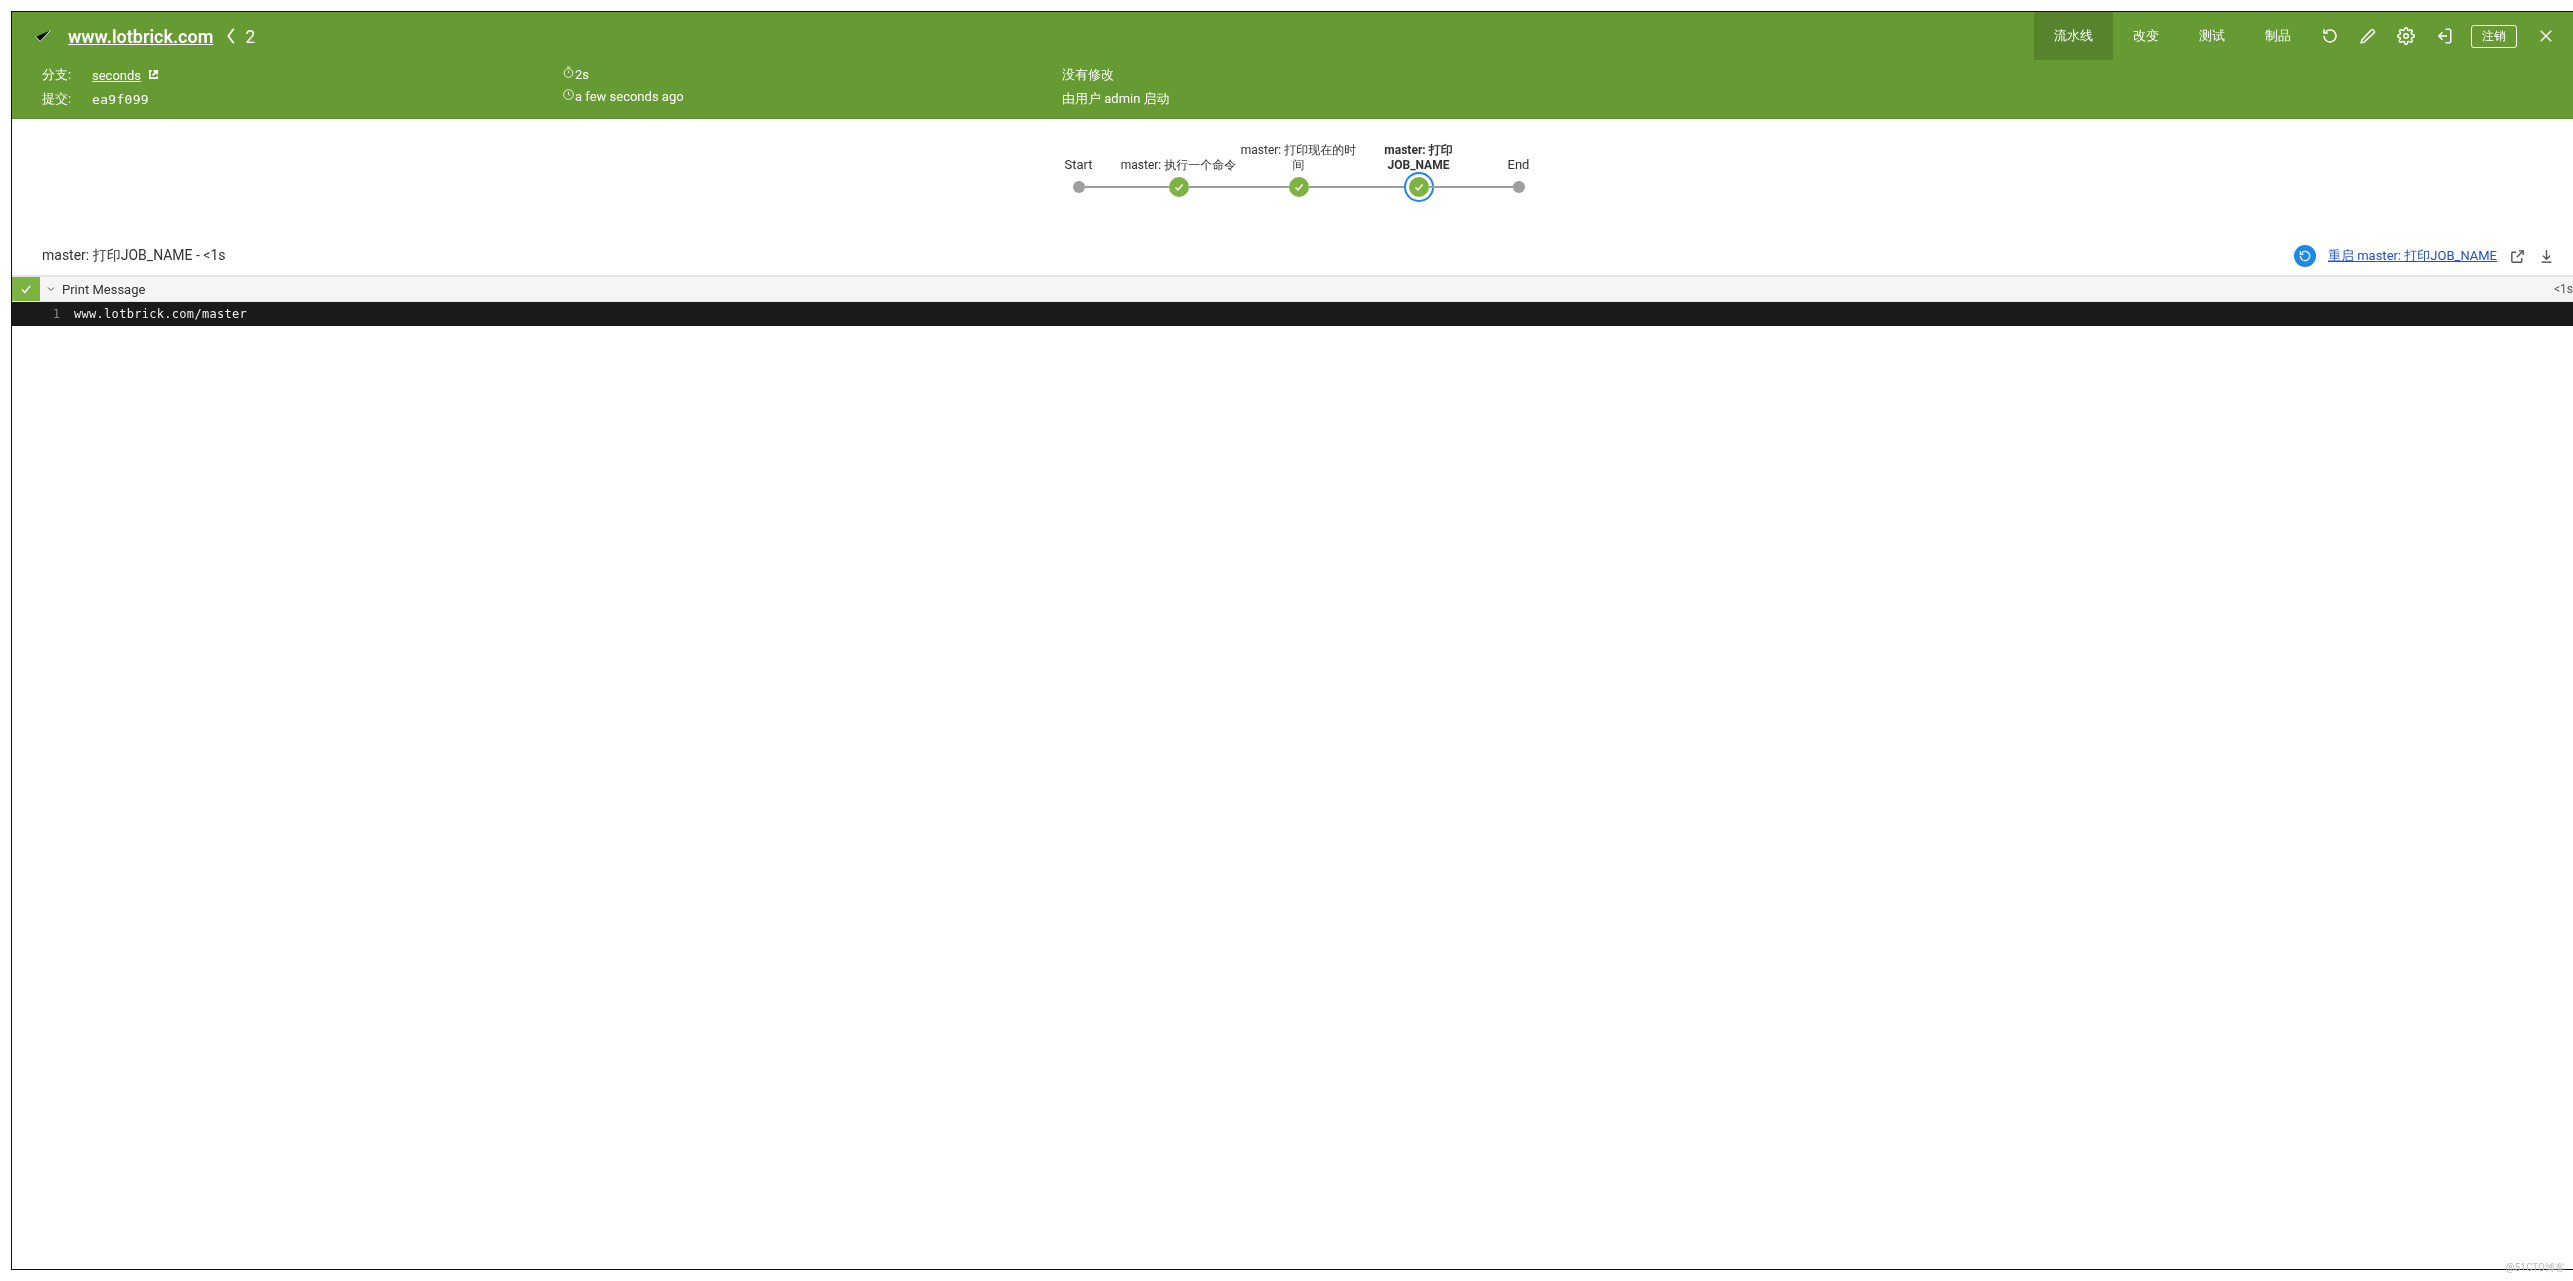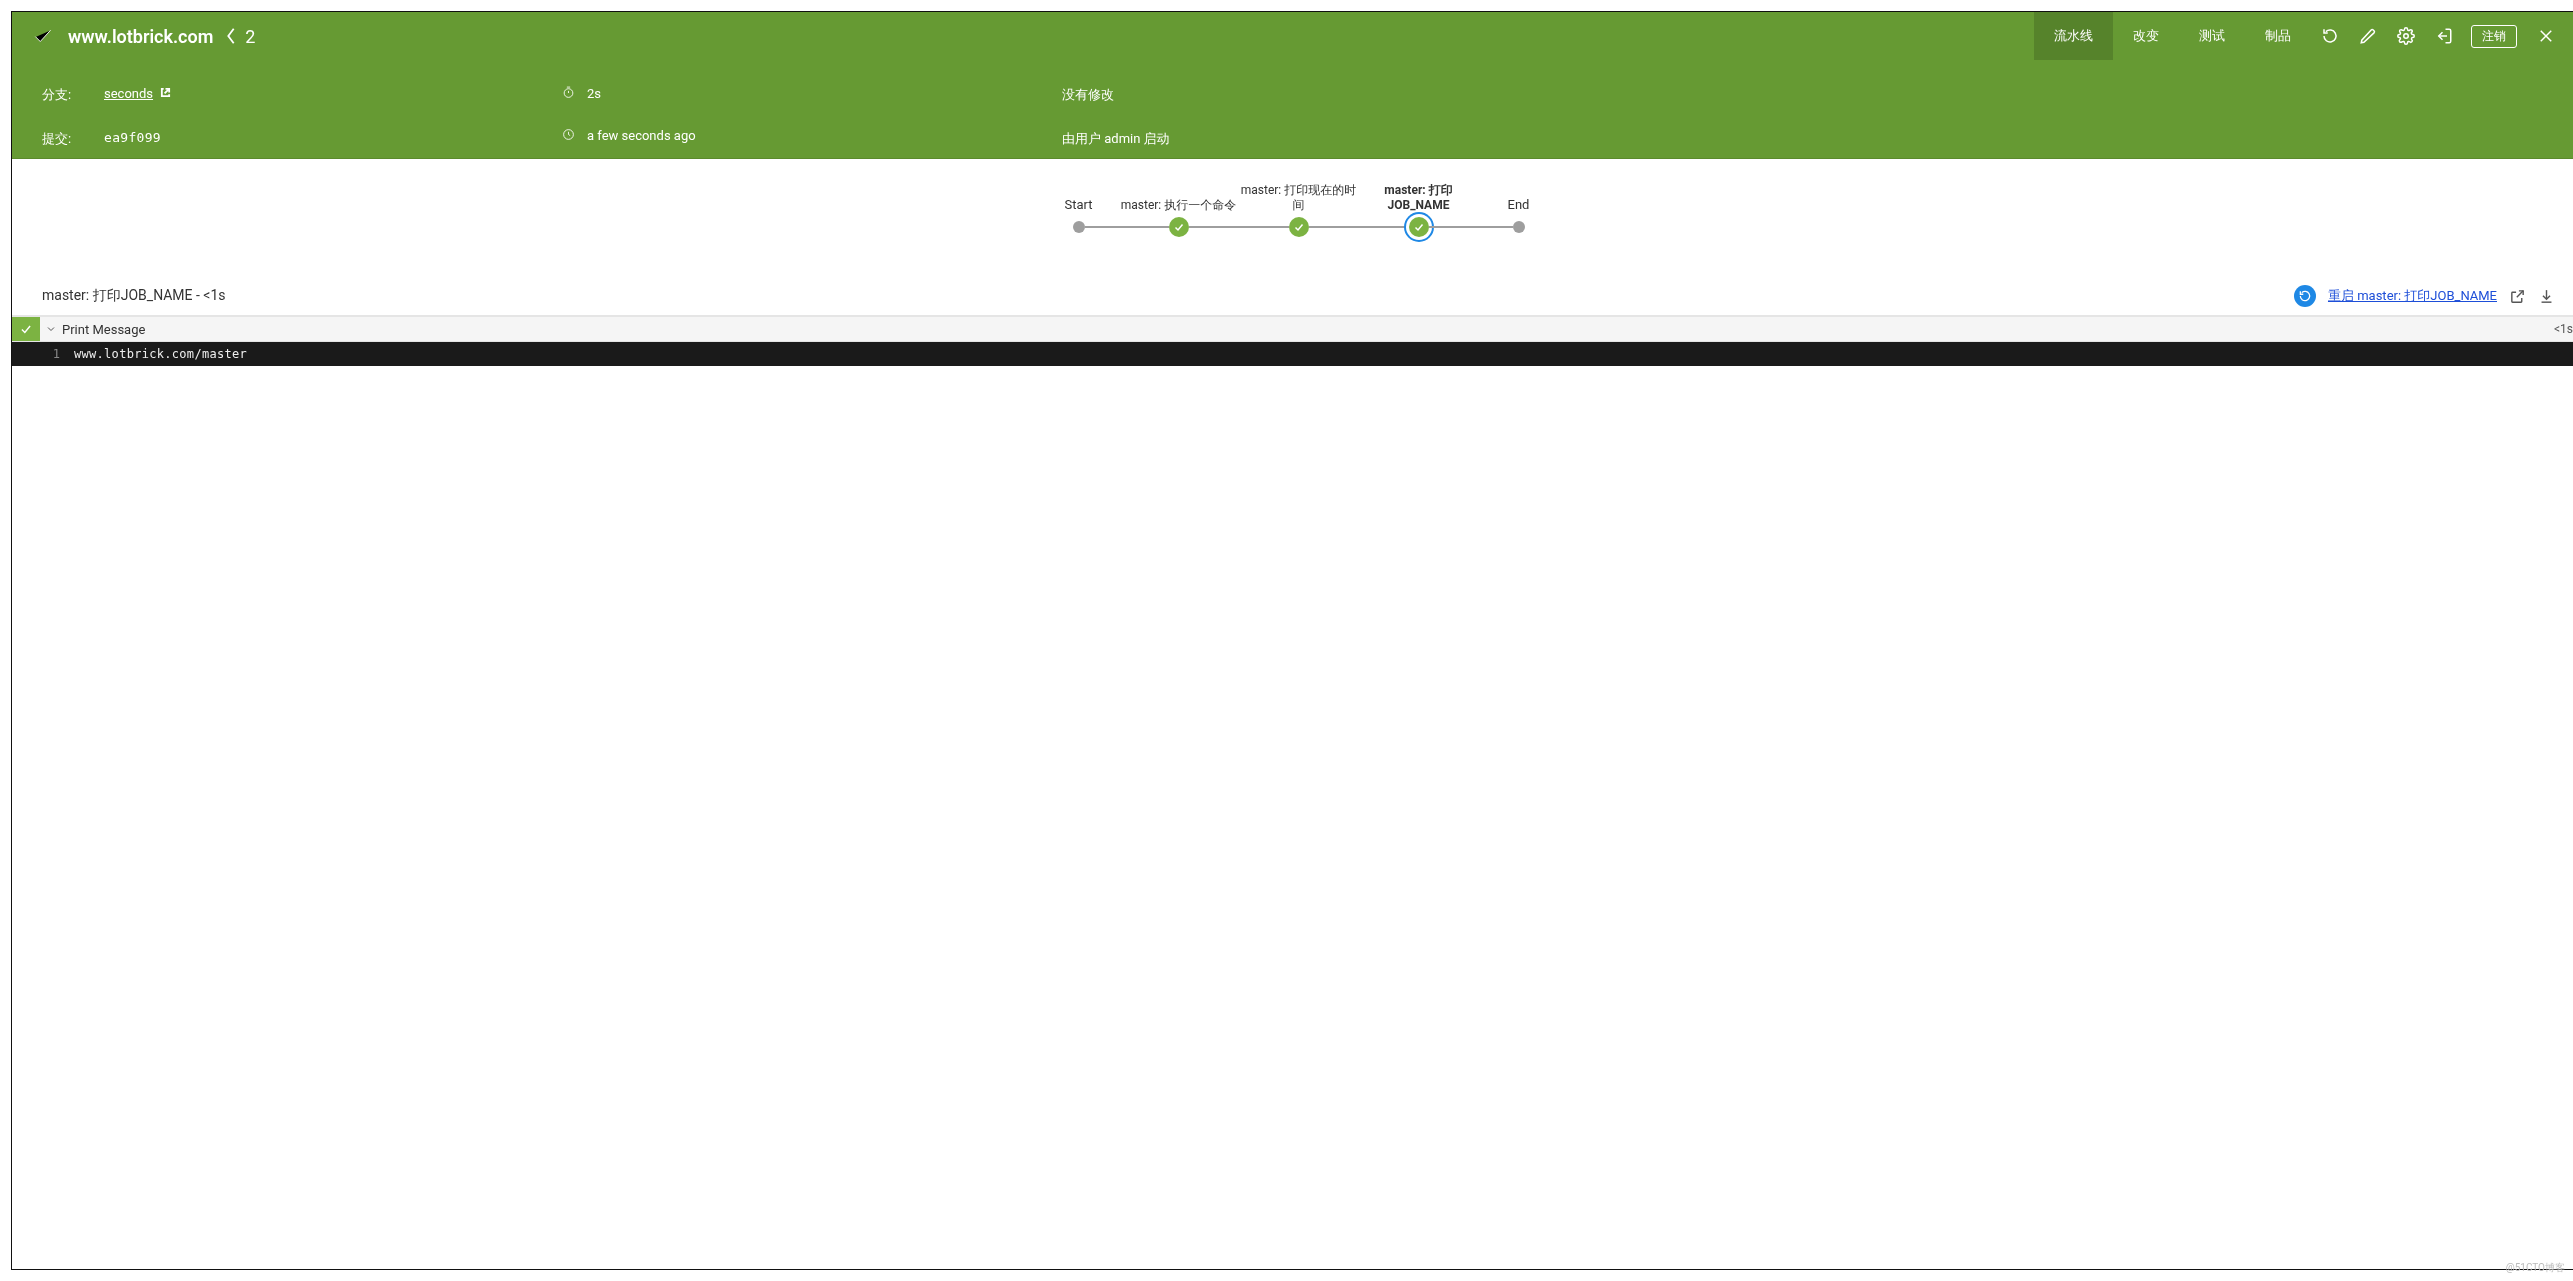--- a/index.html
+++ b/index.html
@@ -5,39 +5,39 @@
   * { box-sizing: border-box; margin: 0; padding: 0; }
   html, body { width: 100%; height: 100%; font-family: -apple-system, BlinkMacSystemFont, "Segoe UI", Roboto, Helvetica, Arial, sans-serif; background: #fff; }
   body { font-size: 13px; color: #333; }
   .page { width: 100%; min-height: 100vh; display: flex; flex-direction: column; position: relative; }
 
   
   .header { background: #669a33; color: #fff; border-bottom: 1px solid rgba(0,0,0,0.1); }
   .header-top { display: flex; align-items: center; height: 48px; padding: 0 20px; }
   .status-check { display:flex; align-items:center; margin-right: 14px; }
   .status-check svg { width: 22px; height: 22px; stroke: #fff; }
-  .pipeline-name { font-size: 18px; font-weight: 600; cursor: pointer; }
+  .pipeline-name { font-size: 18px; font-weight: 600; text-decoration: underline; cursor: pointer; }
   .back-arrow { margin: 0 8px 0 12px; display:flex; align-items:center; cursor:pointer; }
   .back-arrow svg { width: 12px; height: 18px; stroke:#fff; fill:none; stroke-width:2; }
   .run-number { font-size: 18px; font-weight: 400; }
   .header-top-spacer { flex: 1; }
   .tabs { display: flex; align-items:stretch; height:48px; }
   .tab { display:flex; align-items:center; padding: 12px 20px; font-size: 13px; color: #fff; cursor:pointer; }
   .tab.active { background: rgba(0,0,0,0.15); }
   .icon-btn { display:flex; align-items:center; justify-content:center; width: 38px; height:48px; cursor:pointer; }
   .icon-btn svg { width:18px; height:18px; stroke:#fff; fill:none; stroke-width:2; }
   .logout-btn { border:1px solid #fff; border-radius:3px; padding:2px 10px; font-size:12px; margin:0 10px 0 8px; cursor:pointer; }
   .close-btn svg { stroke:#fff; stroke-width:2; }
 
   .header-meta { display:flex; padding: 6px 30px 10px 30px; font-size: 13px; color: #fff; }
   .meta-col { display:flex; flex-direction:column; gap: 6px; }
   .meta-col-1 { width: 520px; }
   .meta-col-2 { width: 500px; }
   .meta-col-3 { flex:1; }
-  .meta-row { display:flex; align-items:flex-start; gap:12px;margin-top:20px; }
+  .meta-row { display:flex; align-items:center; gap:0; }
   .meta-label { width: 50px; }
   .meta-val a { text-decoration: underline; color:#fff; cursor:pointer; }
   .ext-icon { display:inline-flex; margin-left:4px; }
   .ext-icon svg { width:11px; height:11px; stroke:#fff; fill:none; stroke-width:2; }
   .mono { font-family: ui-monospace, Menlo, Consolas, monospace; letter-spacing: .3px; }
   .clock-icon svg, .timer-icon svg { width:13px; height:13px; stroke:#fff; fill:none; stroke-width:1.6; }
 
   
   .graph-area { background:#fff; padding: 24px 0 40px 0; display:flex; justify-content:center; }
   .graph { display:flex; align-items:flex-end; }

